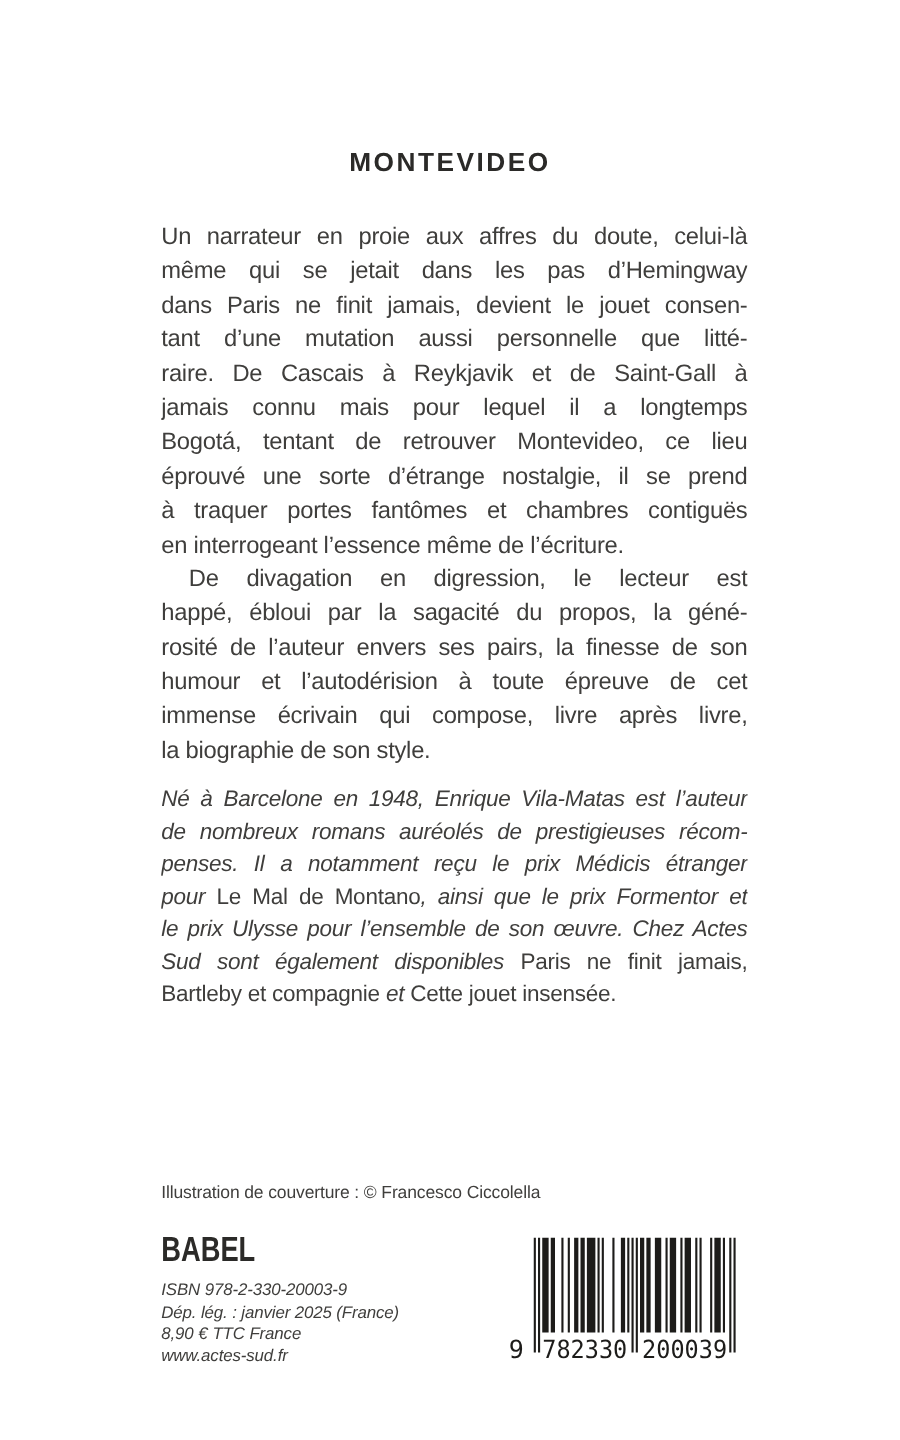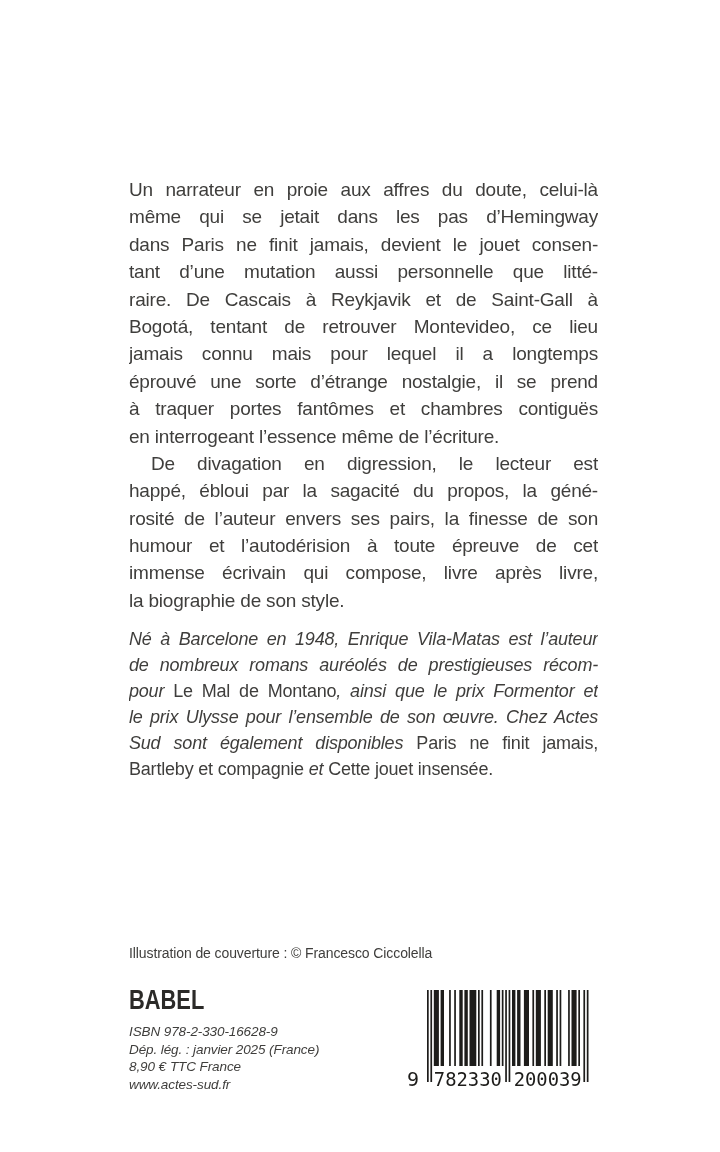--- a/index.html
+++ b/index.html
@@ -65,55 +65,57 @@
   .bc-digit{
     font-family:"DejaVu Sans Mono",monospace;
     fill:var(--barcode-ink);
   }
 </style>
 </head>
 <body>
 
 <div class="page">
 
+  <h1 class="title">MONTEVIDEO</h1>
 
   <div class="synopsis">
       <div class="line"><span>Un narrateur en proie aux affres du doute, celui-là</span></div>
       <div class="line"><span>même qui se jetait dans les pas d’Hemingway</span></div>
       <div class="line"><span>dans </span><span class="it">Paris ne finit jamais</span><span>, devient le jouet consen-</span></div>
       <div class="line"><span>tant d’une mutation aussi personnelle que litté-</span></div>
       <div class="line"><span>raire. De Cascais à Reykjavik et de Saint-Gall à</span></div>
+      <div class="line"><span>jamais connu mais pour lequel il a longtemps</span></div>
       <div class="line"><span>Bogotá, tentant de retrouver Montevideo, ce lieu</span></div>
-      <div class="line"><span>jamais connu mais pour lequel il a longtemps</span></div>
       <div class="line"><span>éprouvé une sorte d’étrange nostalgie, il se prend</span></div>
       <div class="line"><span>à traquer portes fantômes et chambres contiguës</span></div>
       <div class="line last"><span>en interrogeant l’essence même de l’écriture.</span></div>
       <div class="line indent"><span>De divagation en digression, le lecteur est</span></div>
       <div class="line"><span>happé, ébloui par la sagacité du propos, la géné-</span></div>
       <div class="line"><span>rosité de l’auteur envers ses pairs, la finesse de son</span></div>
       <div class="line"><span>humour et l’autodérision à toute épreuve de cet</span></div>
       <div class="line"><span>immense écrivain qui compose, livre après livre,</span></div>
       <div class="line last"><span>la biographie de son style.</span></div>
     </div>
 
   <div class="bio">
       <div class="line"><span class="it">Né à Barcelone en 1948, Enrique Vila-Matas est l’auteur</span></div>
       <div class="line"><span class="it">de nombreux romans auréolés de prestigieuses récom-</span></div>
+      <div class="line"><span class="it">penses. Il a notamment reçu le prix Médicis étranger</span></div>
       <div class="line"><span class="it">pour </span><span class="rm">Le Mal de Montano</span><span class="it">, ainsi que le prix Formentor et</span></div>
       <div class="line"><span class="it">le prix Ulysse pour l’ensemble de son œuvre. Chez Actes</span></div>
       <div class="line"><span class="it">Sud sont également disponibles </span><span class="rm">Paris ne finit jamais,</span></div>
       <div class="line last"><span class="rm">Bartleby et compagnie</span><span class="it"> et </span><span class="rm">Cette jouet insensée.</span></div>
     </div>
 
   <div class="credit">Illustration de couverture : © Francesco Ciccolella</div>
 
   <div class="brand">BABEL</div>
 
   <div class="imprint">
-    <div>ISBN 978-2-330-16628-9</div>
+    <div>ISBN 978-2-330-20003-9</div>
     <div>Dép. lég. : janvier 2025 (France)</div>
     <div><span class="price-amount">8,90 €</span><span class="price-suffix">TTC France</span></div>
     <div>www.actes-sud.fr</div>
   </div>
 
   <div class="barcode" id="barcode">
       <svg width="190" height="100" viewBox="0 0 190 100">
         <rect x="24.00" y="0" width="1.70" height="92" fill="var(--barcode-ink)"></rect>
         <rect x="27.40" y="0" width="1.70" height="92" fill="var(--barcode-ink)"></rect>
         <rect x="30.80" y="0" width="5.10" height="76" fill="var(--barcode-ink)"></rect>

